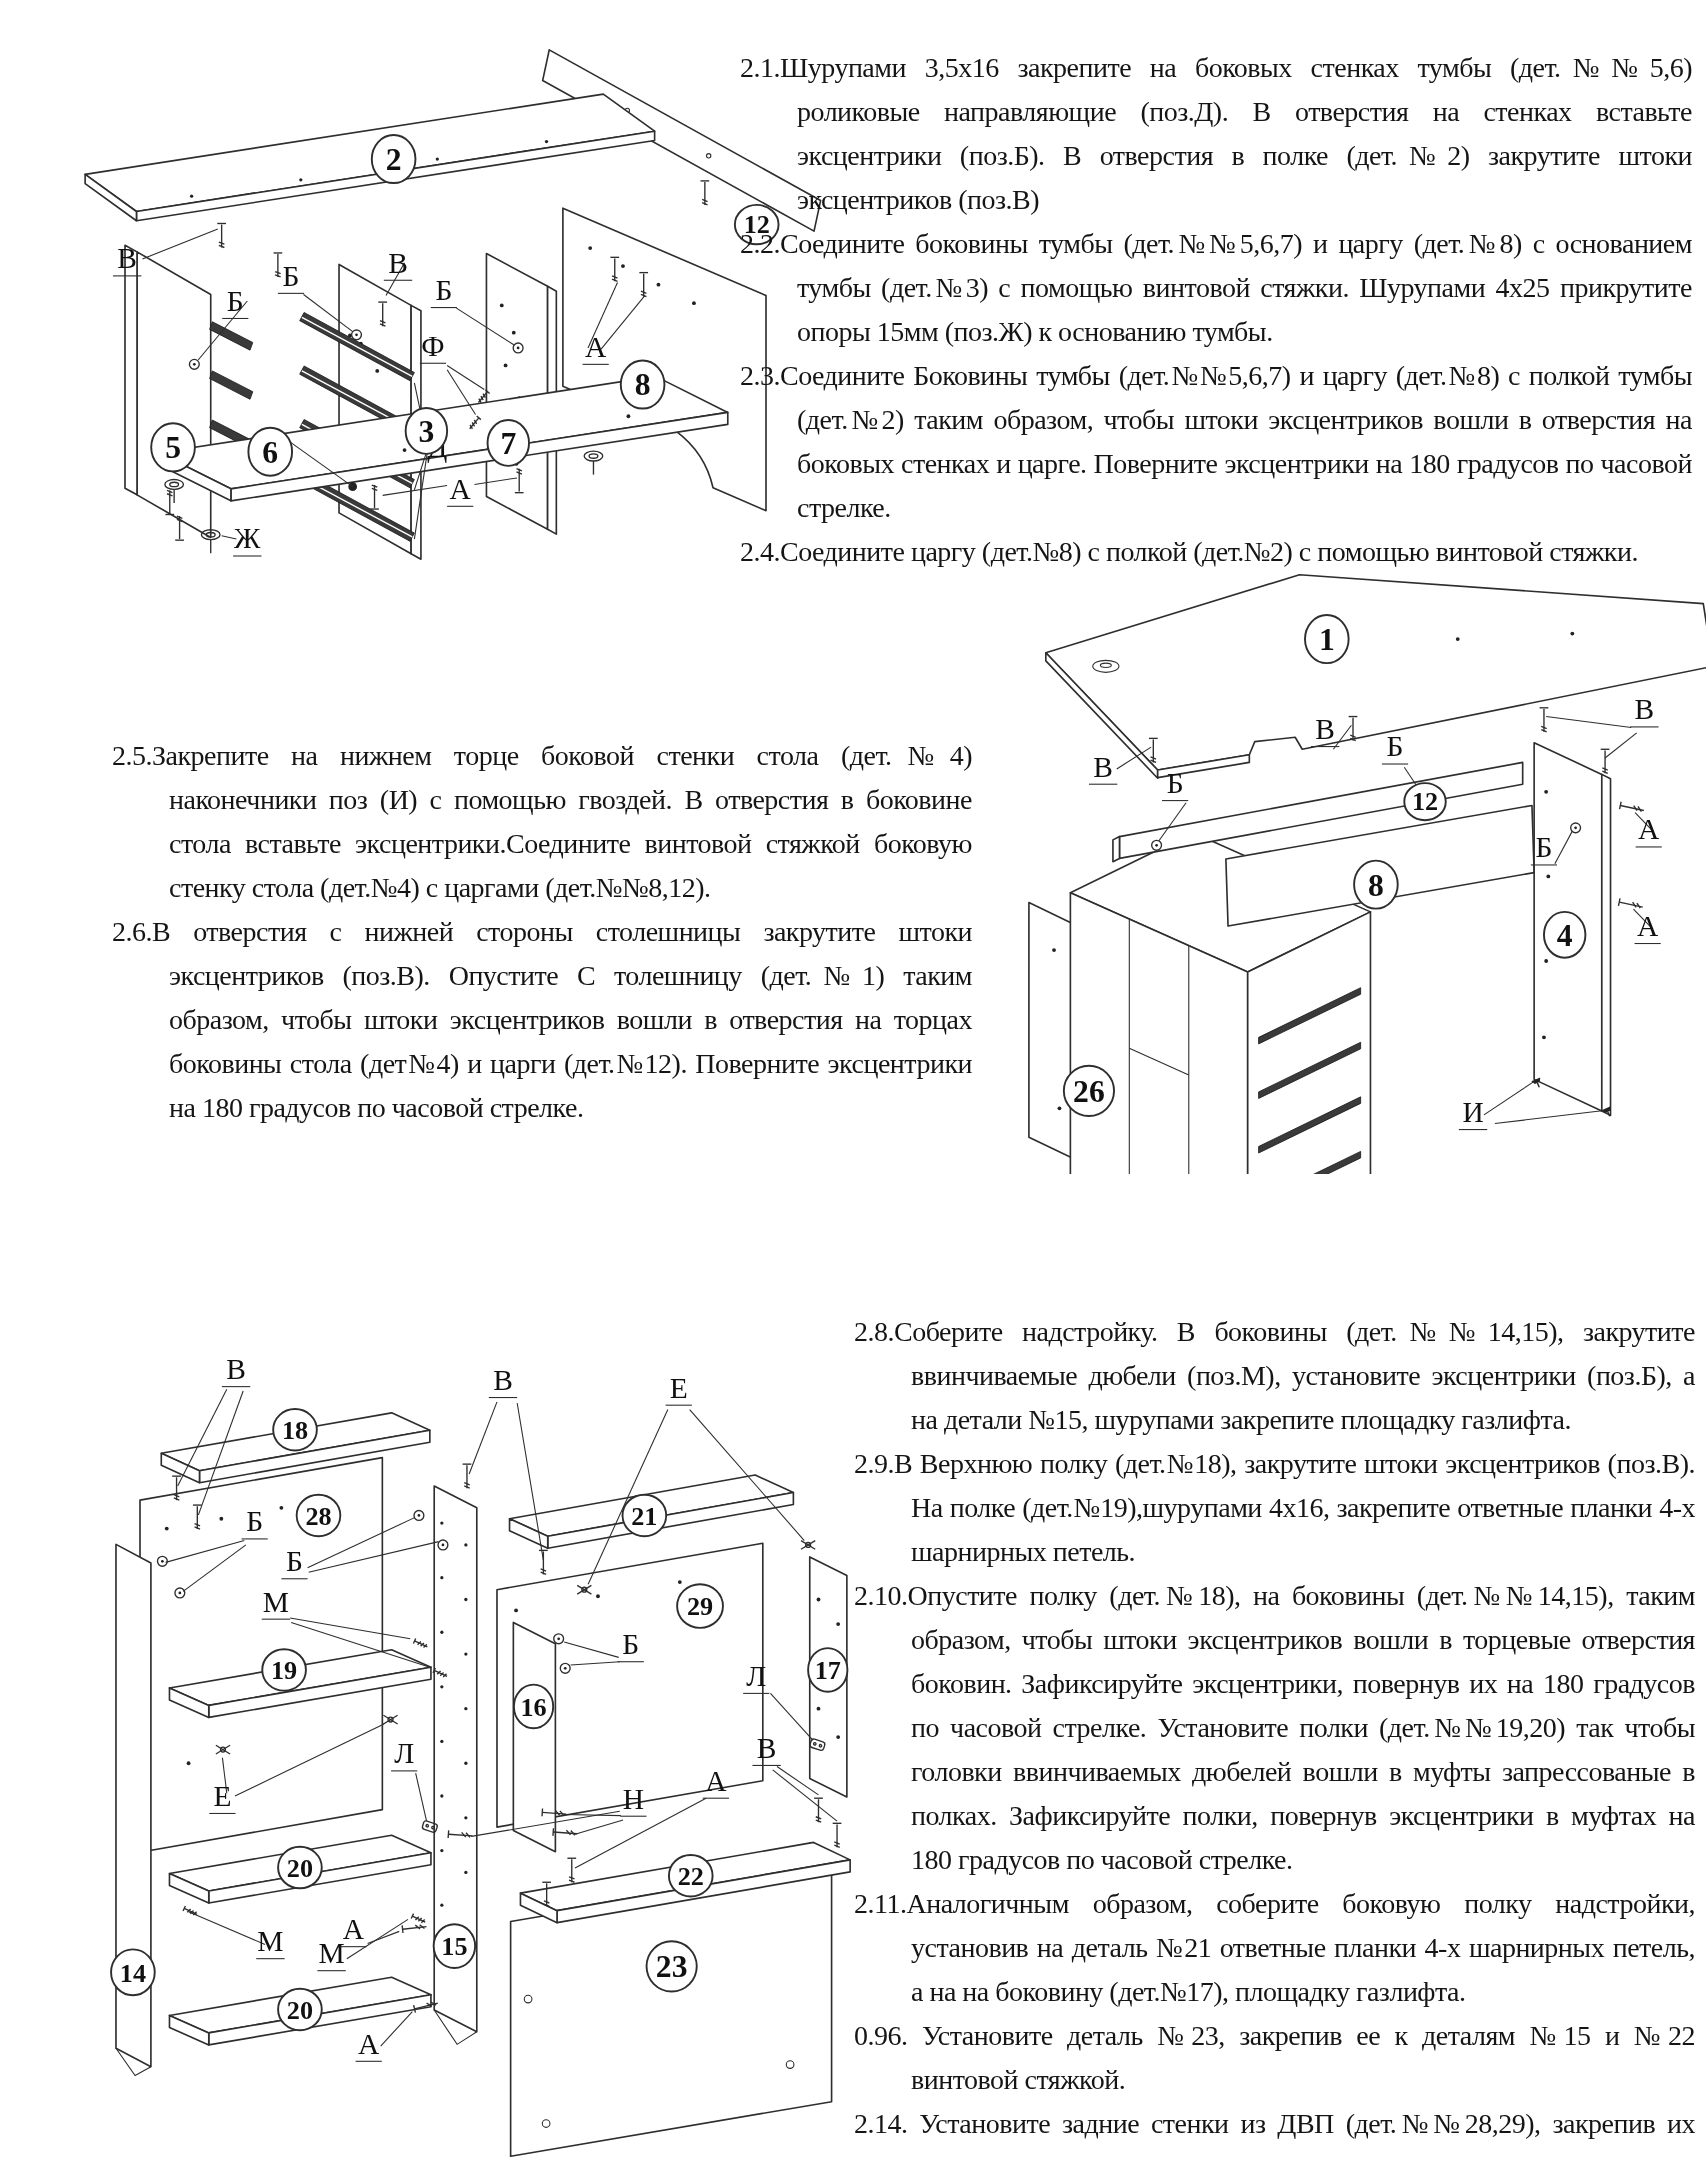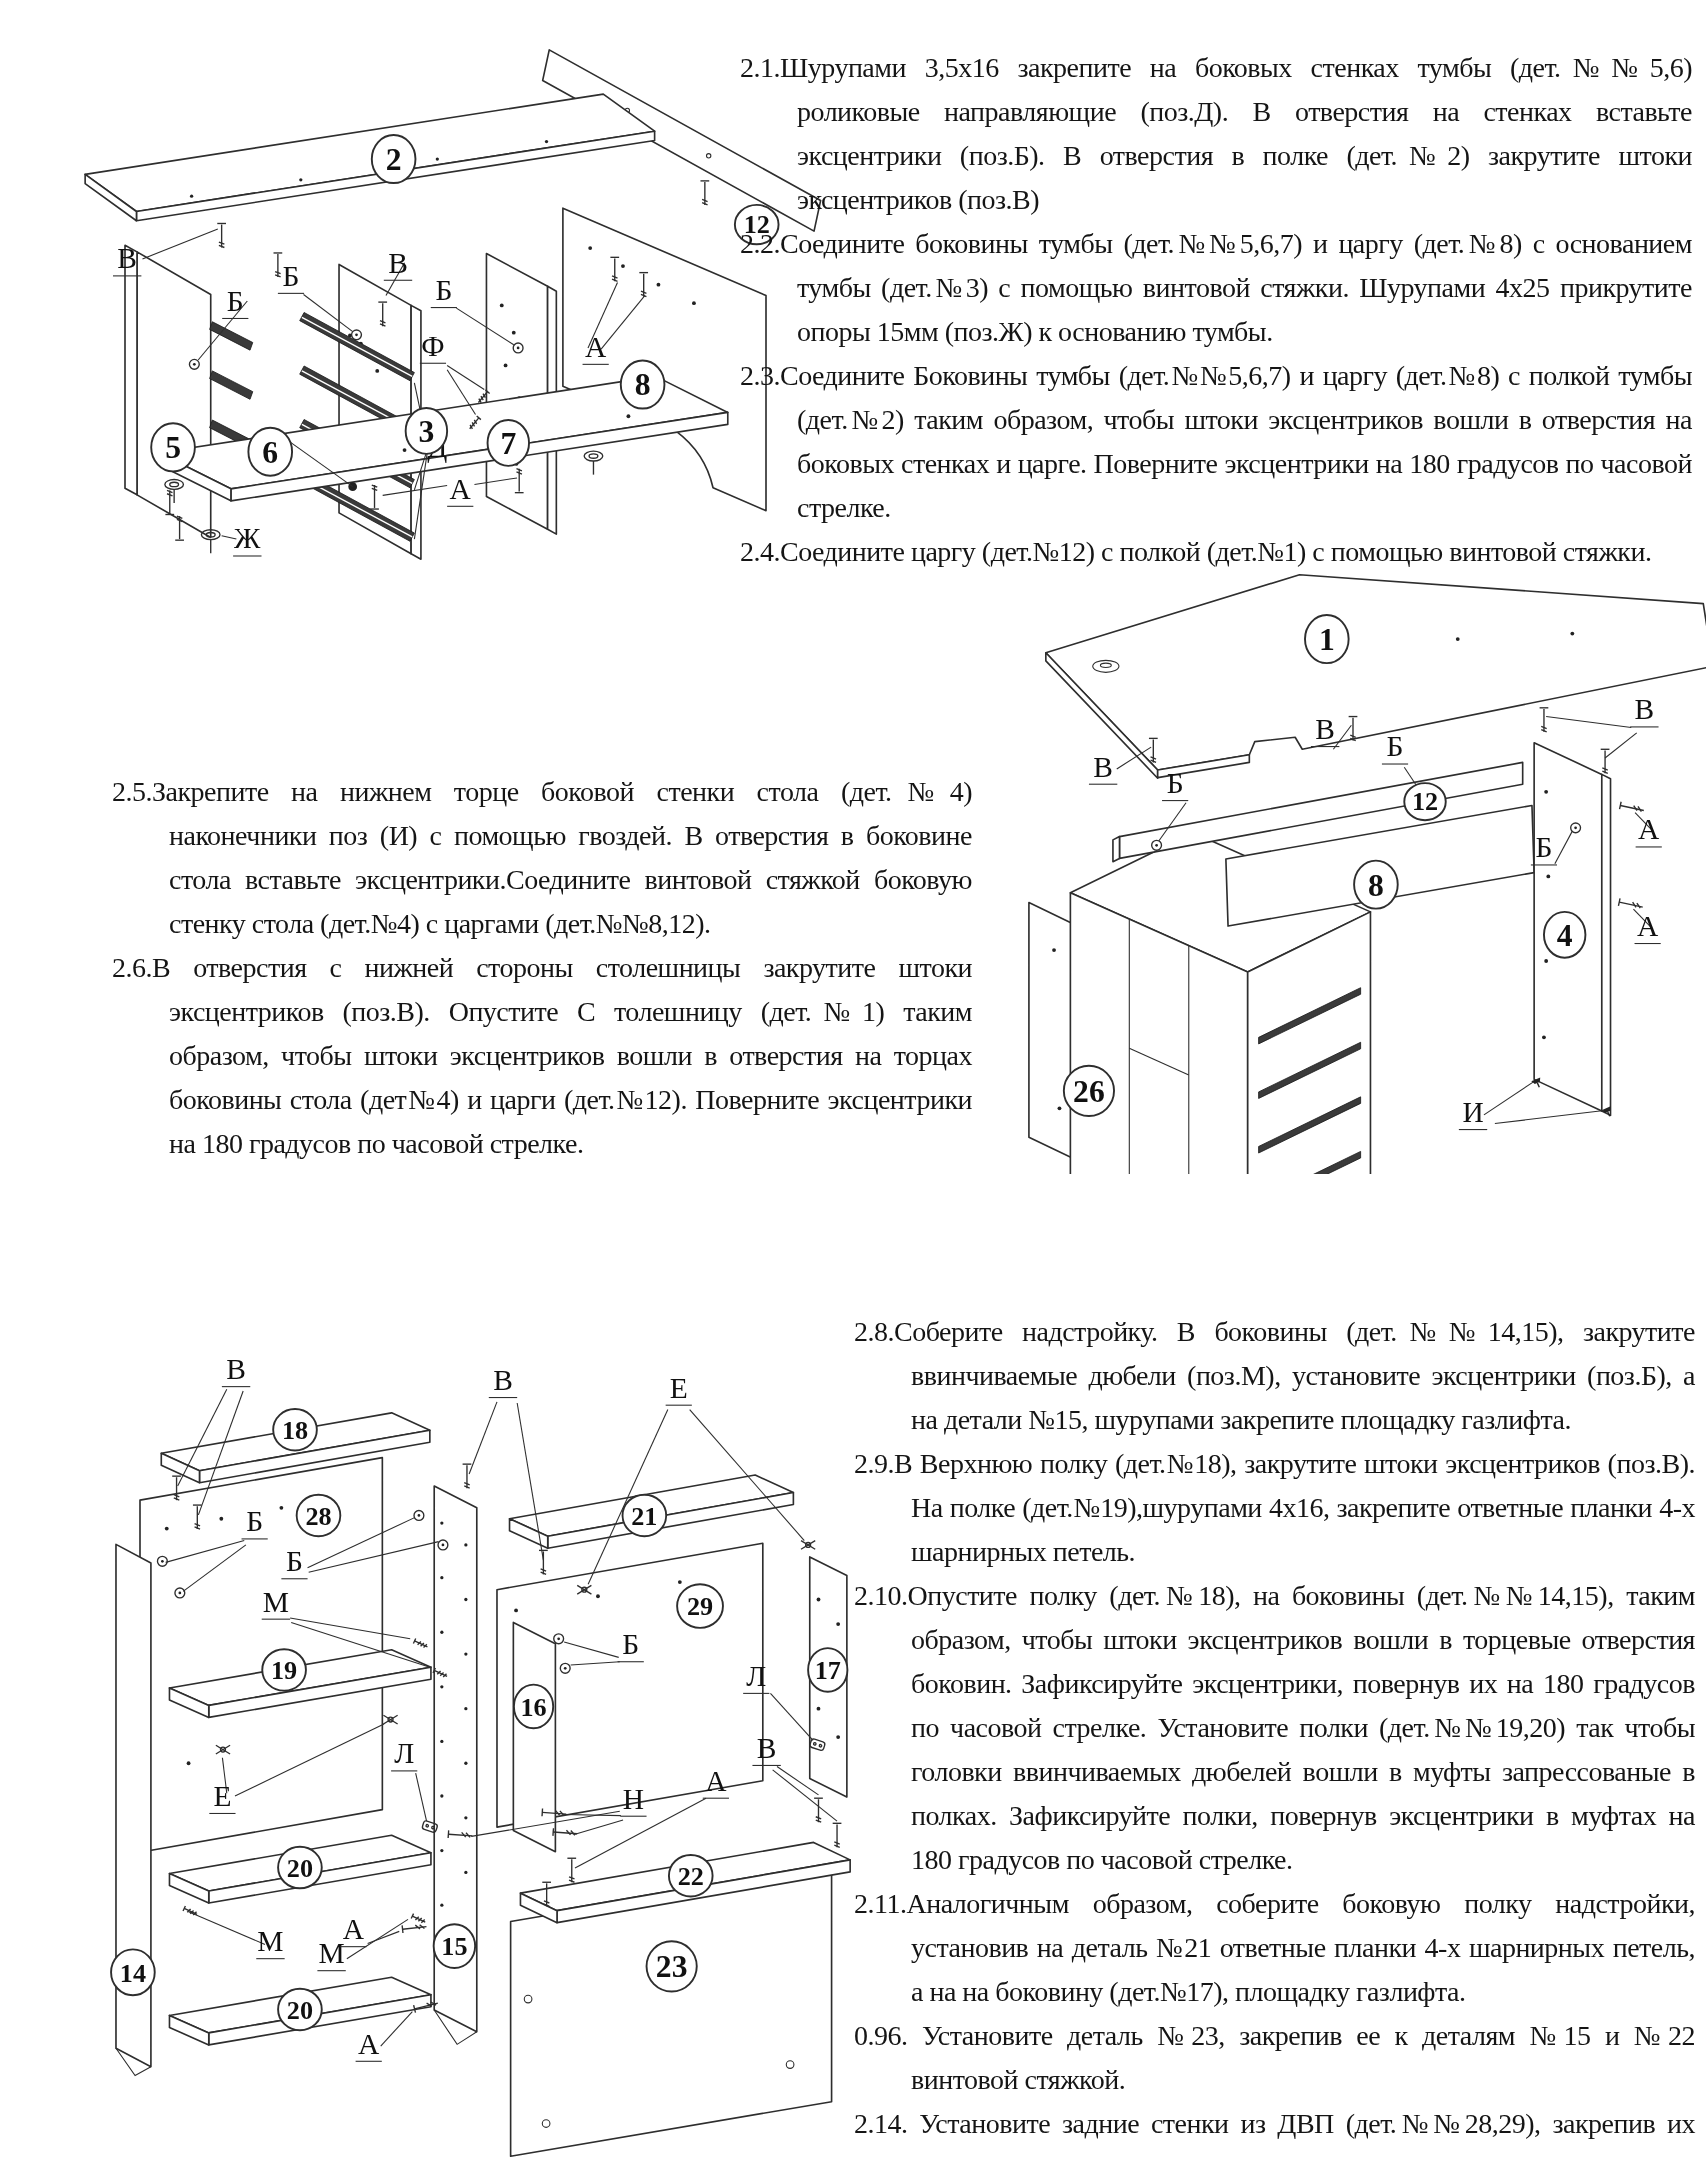--- a/index.html
+++ b/index.html
@@ -241,24 +241,24 @@
         <ellipse class="badge" cx="680" cy="760" rx="38" ry="42"></ellipse>
         <text class="num" x="680" y="780">3</text>
       </g>
   </g>
 </svg>
 
 <div class="tblock" style="left:740px;top:46px;width:952px;">
   <p class="para">2.1.Шурупами 3,5х16 закрепите на боковых стенках тумбы (дет.№№5,6) роликовые направляющие (поз.Д). В отверстия на стенках вставьте эксцентрики (поз.Б). В отверстия в полке (дет.№2) закрутите штоки эксцентриков (поз.В)</p>
   <p class="para">2.2.Соедините боковины тумбы (дет.№№5,6,7) и царгу (дет.№8) с основанием тумбы (дет.№3) с помощью винтовой стяжки. Шурупами 4х25 прикрутите опоры 15мм (поз.Ж) к основанию тумбы.</p>
   <p class="para">2.3.Соедините Боковины тумбы (дет.№№5,6,7) и царгу (дет.№8) с полкой тумбы (дет.№2) таким образом, чтобы штоки эксцентриков вошли в отверстия на боковых стенках и царге. Поверните эксцентрики на 180 градусов по часовой стрелке.</p>
-  <p class="para">2.4.Соедините царгу (дет.№12) с полкой (дет.№1) с помощью винтовой стяжки.</p>
+  <p class="para">2.4.Соедините царгу (дет.№8) с полкой (дет.№2) с помощью винтовой стяжки.</p>
 </div>
 
-<div class="tblock" style="left:112px;top:734px;width:860px;margin-top:36px;">
+<div class="tblock" style="left:112px;top:734px;width:860px;">
   <p class="para">2.5.Закрепите на нижнем торце боковой стенки стола (дет.№4) наконечники поз (И) с помощью гвоздей. В отверстия в боковине стола вставьте эксцентрики.Соедините винтовой стяжкой боковую стенку стола (дет.№4) с царгами (дет.№№8,12).</p>
   <p class="para">2.6.В отверстия с нижней стороны столешницы закрутите штоки эксцентриков (поз.В). Опустите С толешницу (дет.№1) таким образом, чтобы штоки эксцентриков вошли в отверстия на торцах боковины стола (дет№4) и царги (дет.№12). Поверните эксцентрики на 180 градусов по часовой стрелке.</p>
 </div>
 
 <svg class="diagram" style="left:994px;top:557px" width="712" height="617" viewBox="0 0 1305 1130">
 
   <g>
     <polygon class="panel" points="95,175 560,32 1300,85 1318,200 565,352 552,330 478,338 468,362 300,390"></polygon>
     <polygon class="panel" points="95,175 300,390 300,405 95,190"></polygon>
     <polygon class="panel" points="300,390 468,362 468,376 300,404"></polygon>

